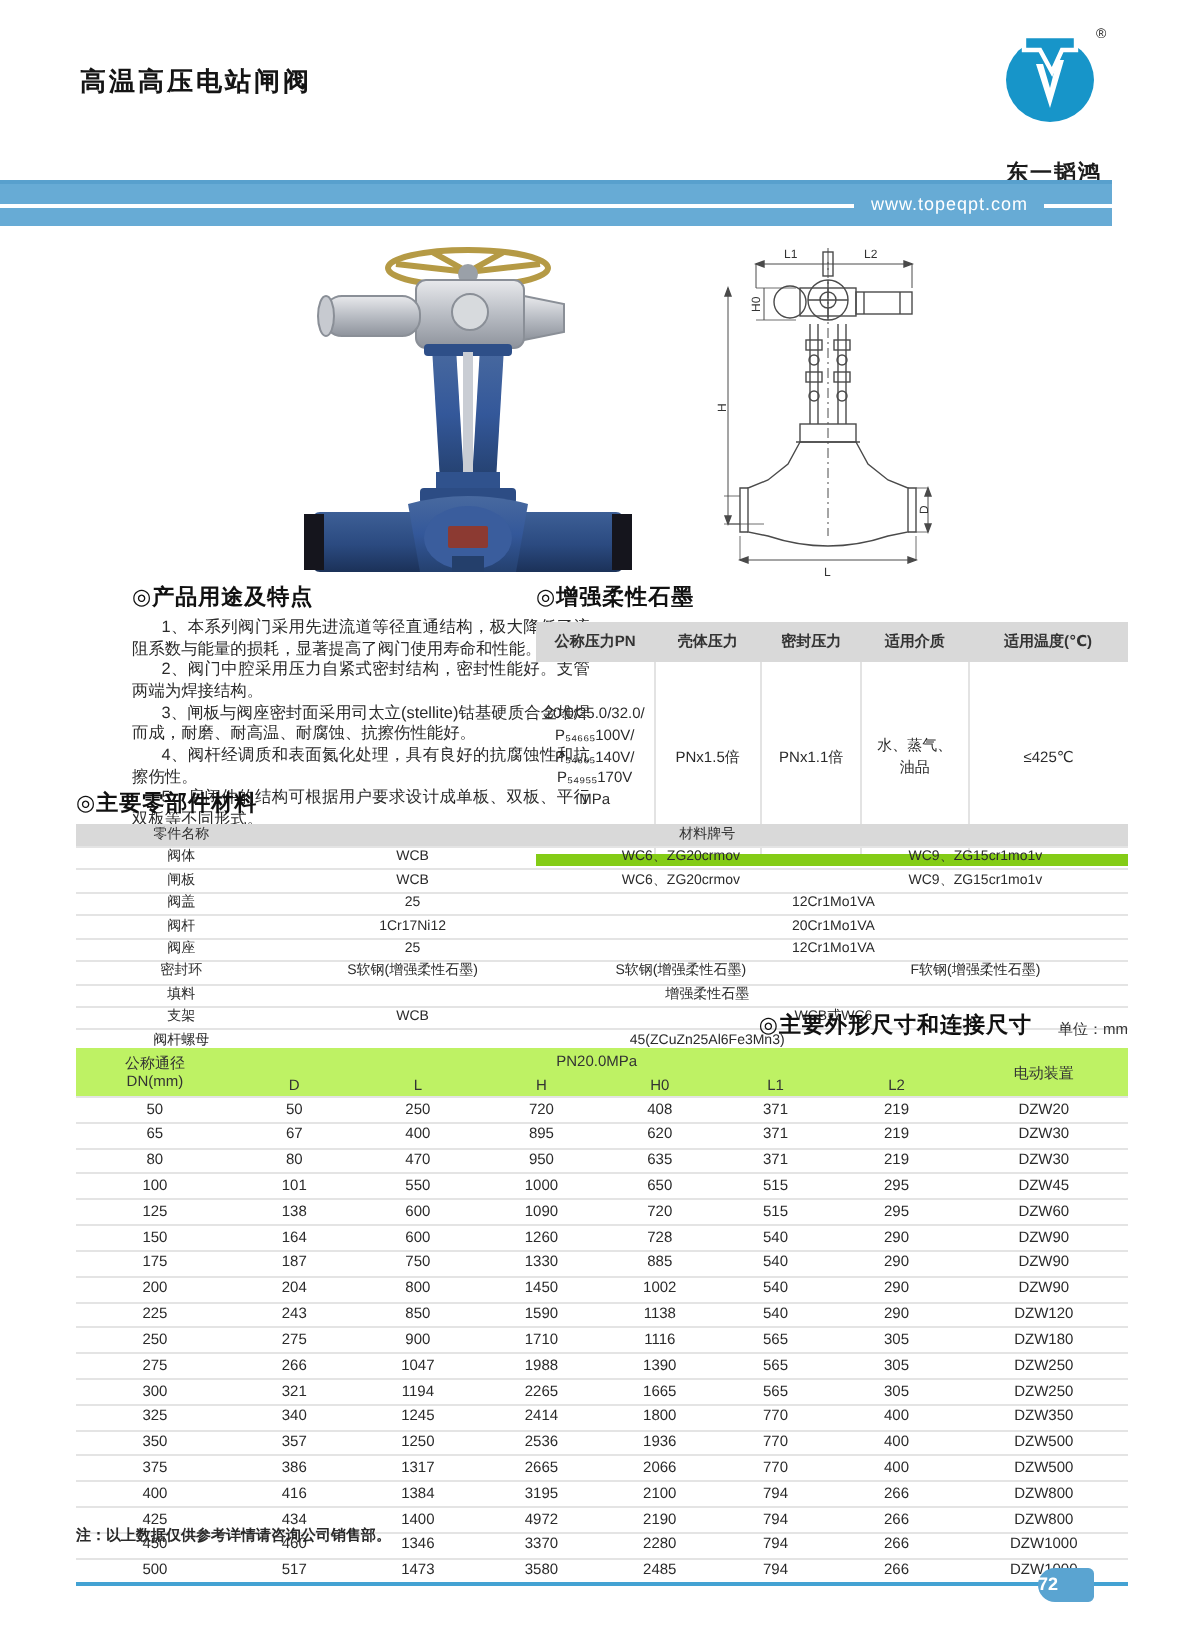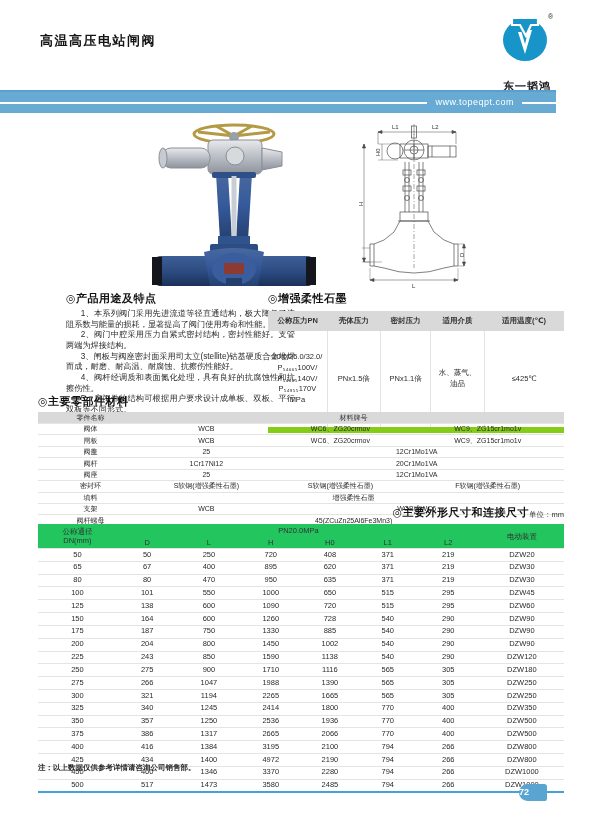--- a/index.html
+++ b/index.html
@@ -41,24 +41,24 @@
   .materials{position:absolute;left:38px;top:394px;width:526px;}
   .materials table{width:100%;border-collapse:collapse;margin-top:3px;
     border-bottom:2px solid #43a2d3;}
   .materials th{background:#d9d9d9;font-size:7px;font-weight:normal;color:#333;
     padding:1.5px 0;line-height:1.15;}
   .materials td{font-size:7px;text-align:center;color:#2a2a2a;padding:1.2px 0;
     line-height:1.15;border-top:1px solid #e4e4e4;}
   
   .dims{position:absolute;left:38px;top:505px;width:526px;}
   .dims-head{display:flex;justify-content:flex-end;align-items:flex-end;}
-  .unit-label{font-size:7.5px;color:#333;}
+  .unit-label{font-size:7.5px;color:#333;margin-left:13px;}
   .dims table{width:100%;border-collapse:collapse;margin-top:4px;table-layout:fixed;
     border-bottom:2px solid #43a2d3;}
-  .dims th{background:#22c55e;font-size:7.5px;font-weight:normal;color:#333;
+  .dims th{background:#bef264;font-size:7.5px;font-weight:normal;color:#333;
     padding:1.5px 0;line-height:1.2;white-space:pre-line;}
   .dims td{font-size:7.5px;text-align:center;color:#2a2a2a;padding:1.6px 0;
     line-height:1.15;border-top:1px solid #e4e4e4;}
   .note{position:absolute;left:38px;top:763px;font-size:7.5px;font-weight:bold;color:#2a2a2a;}
   
   .page-pill{position:absolute;left:519px;top:784px;width:28px;height:17px;background:#5aa4d1;
     border-radius:9px 3px 3px 9px;color:#fff;font-size:9px;font-weight:bold;
     text-align:left;line-height:17px;}
 </style>
 </head>

